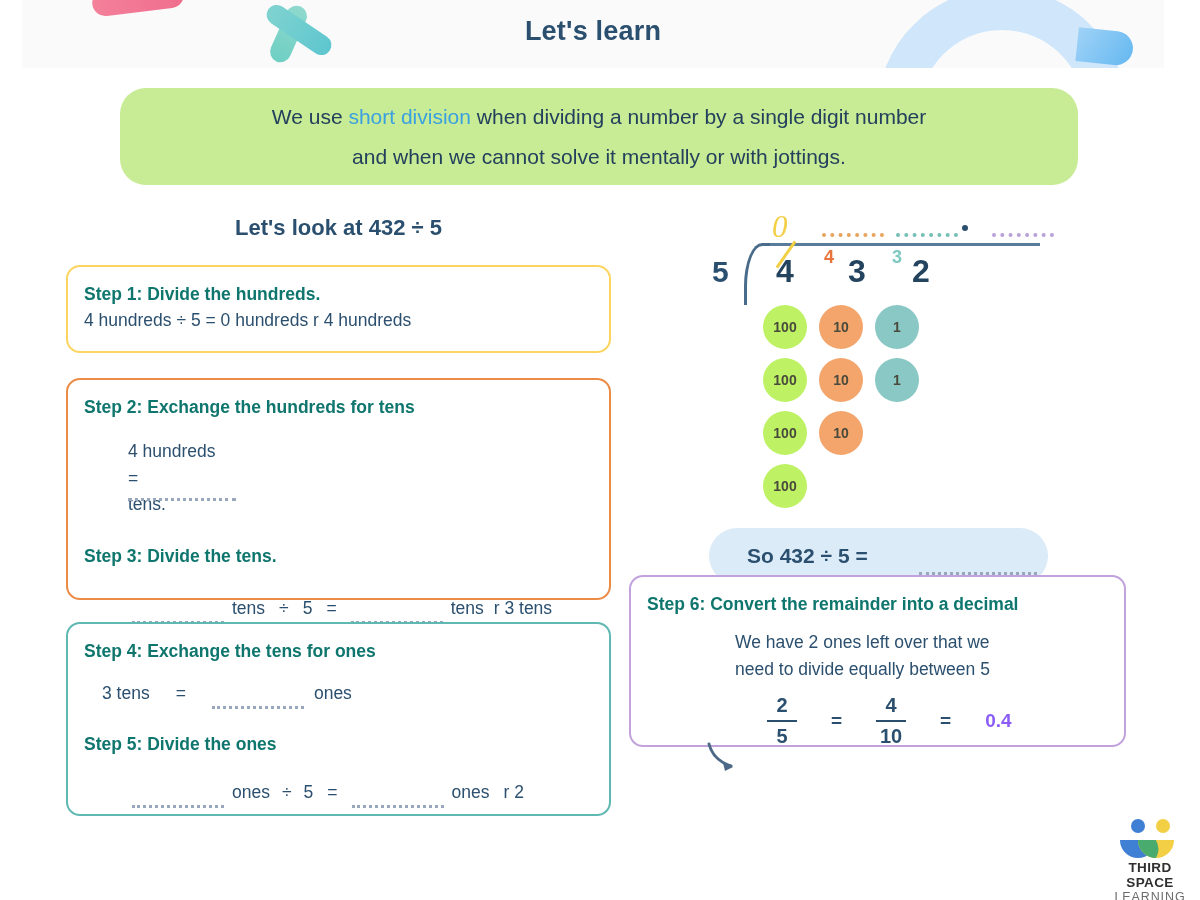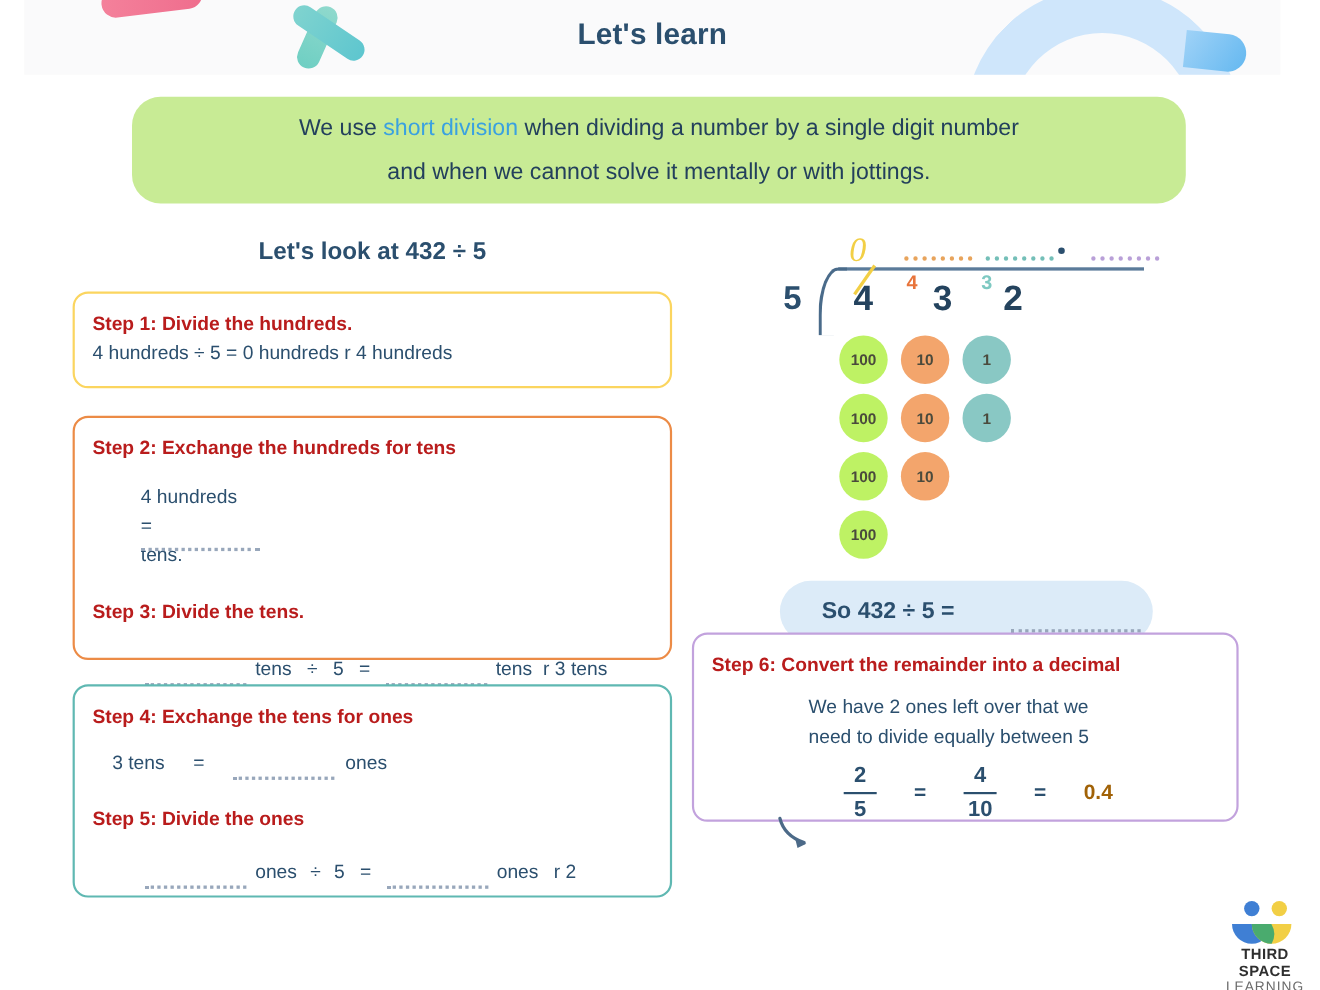--- a/index.html
+++ b/index.html
@@ -68,21 +68,21 @@
   .step-box {
     position: absolute; background: #fff; border-radius: 14px;
     border: 2.5px solid #ccc; padding: 14px 16px;
   }
   .box1 { left: 66px; top: 265px; width: 545px; height: 88px; border-color: #fbd55f; }
   .box2 { left: 66px; top: 378px; width: 545px; height: 222px; border-color: #ec8b46; }
   .box3 { left: 66px; top: 622px; width: 545px; height: 194px; border-color: #5fb8b2; }
   .box6 { left: 629px; top: 575px; width: 497px; height: 172px; border-color: #c2a2dd; }
 
   .step-title {
-    font-size: 17.5px; font-weight: bold; color: #b91c1c; line-height: 1.5;
+    font-size: 17.5px; font-weight: bold; color: #0f766e; line-height: 1.5;
     white-space: nowrap;
   }
   .step-line {
     font-size: 17.5px; color: #2b4f6e; line-height: 1.5; white-space: nowrap;
   }
 
   .eq-row { display: flex; align-items: baseline; white-space: nowrap; }
   .eq-row span { display: inline-block; }
 
   
@@ -174,21 +174,21 @@
   .s6-line { font-size: 17.5px; color: #2b4f6e; line-height: 1.55; white-space: nowrap; }
   .frac-row {
     display: flex; align-items: center; gap: 0; margin-top: 10px; margin-left: 32px;
   }
   .frac {
     display: inline-flex; flex-direction: column; align-items: center;
     font-size: 20px; font-weight: bold; color: #2b4f6e; line-height: 1.15;
   }
   .frac .bar { width: 30px; height: 0; border-top: 2.5px solid #2b4f6e; margin: 3px 0; }
   .eqs { font-size: 19px; font-weight: bold; color: #2b4f6e; margin: 0 34px; }
-  .dec { font-size: 19px; font-weight: bold; color: #a16207; }
+  .dec { font-size: 19px; font-weight: bold; color: #8b5cf6; }
   .s6-arrow { position: absolute; left: 703px; top: 740px; width: 40px; height: 40px; }
 
   
   .logo { position: absolute; left: 1108px; top: 818px; width: 84px; text-align: center; }
   .logo-mark { position: relative; height: 42px; }
   .logo-text-1 { font-size: 13.5px; font-weight: bold; color: #2f2f2f; letter-spacing: .4px; }
   .logo-text-2 { font-size: 12.5px; color: #6b6b6b; letter-spacing: .9px; }
 </style>
 </head>
 <body>

